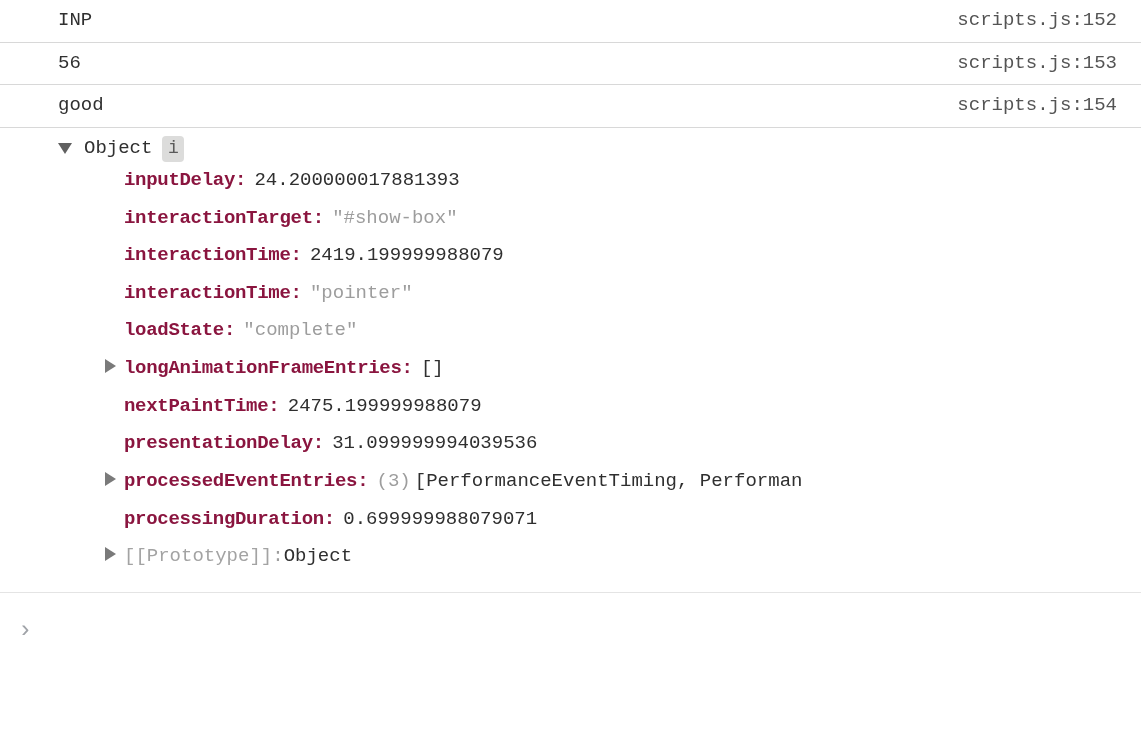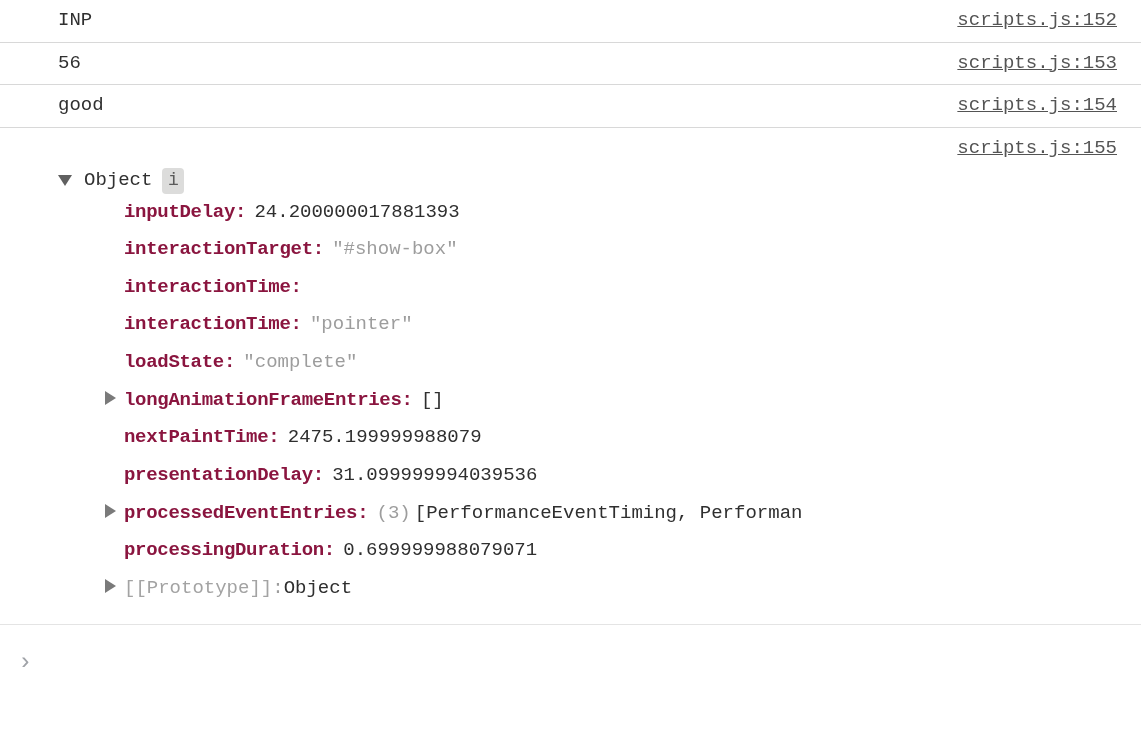--- a/index.html
+++ b/index.html
@@ -16,21 +16,20 @@
     .log-row {
       display: flex;
       align-items: baseline;
       justify-content: space-between;
       padding: 8px 24px 8px 58px;
       border-bottom: 1px solid #d8d8d8;
     }
     .log-msg { color: #303030; }
     .src-link {
       color: #545454;
-      text-decoration: underline;
       white-space: nowrap;
       cursor: pointer;
     }
     .obj-block {
       padding: 8px 24px 16px 58px;
       position: relative;
       border-bottom: 1px solid #e4e4e4;
     }
     .obj-src {
       display: flex;
@@ -118,23 +117,20 @@
 <div class="log-row">
   <span class="log-msg">56</span>
   <span class="src-link">scripts.js:153</span>
 </div>
 <div class="log-row">
   <span class="log-msg">good</span>
   <span class="src-link">scripts.js:154</span>
 </div>
 
 <div class="obj-block">
-  <div class="obj-src">
-    <span class="src-link">scripts.js:155</span>
-  </div>
   <div class="obj-header">
     <span class="caret down"></span>
     <span>Object</span>
     <span class="info-badge">i</span>
   </div>
 
   <div class="props">
 
     <div class="prop-line">
       <span class="caret-slot"></span>
@@ -147,20 +143,21 @@
       <span class="caret-slot"></span>
       <span class="key">interactionTarget</span>
         <span class="colon">:</span>
       <span class="val-str">"#show-box"</span>
     </div>
 
     <div class="prop-line">
       <span class="caret-slot"></span>
       <span class="key">interactionTime</span>
         <span class="colon">:</span>
+      <span class="val-num">2419.199999988079</span>
     </div>
 
     <div class="prop-line">
       <span class="caret-slot"></span>
       <span class="key">interactionTime</span>
         <span class="colon">:</span>
       <span class="val-str">"pointer"</span>
     </div>
 
     <div class="prop-line">

